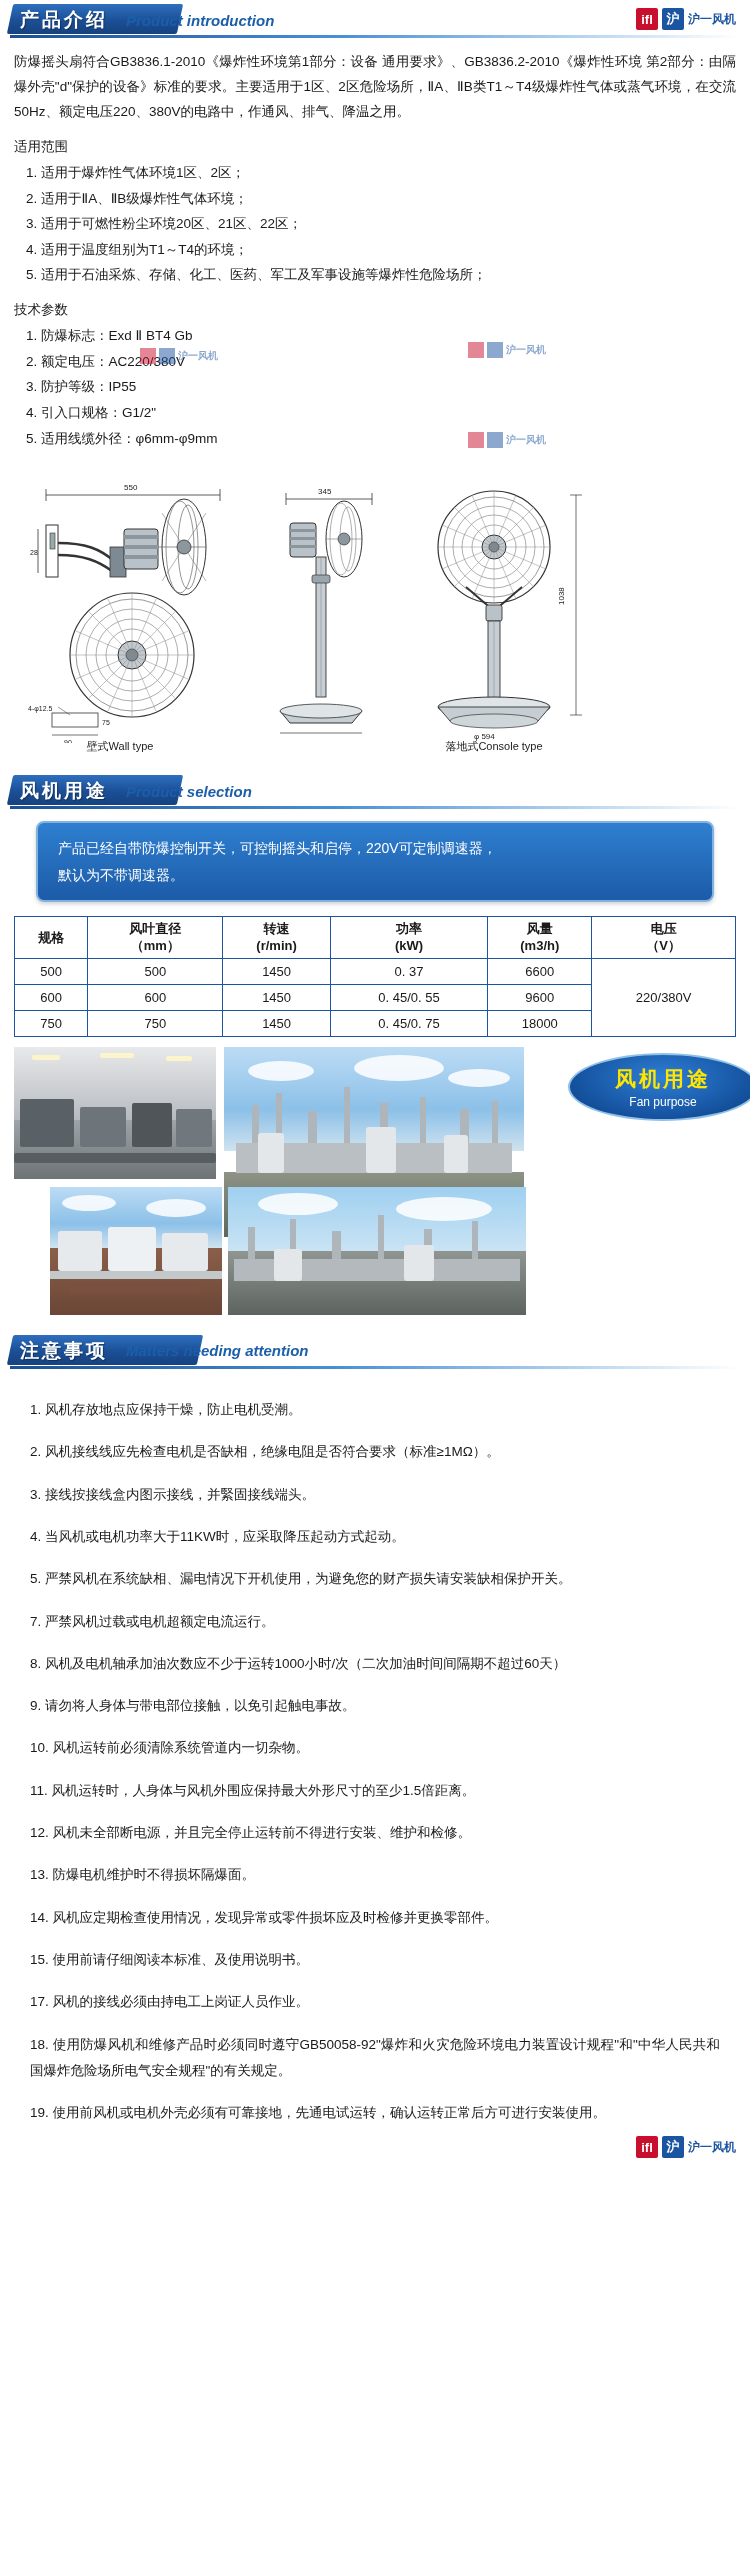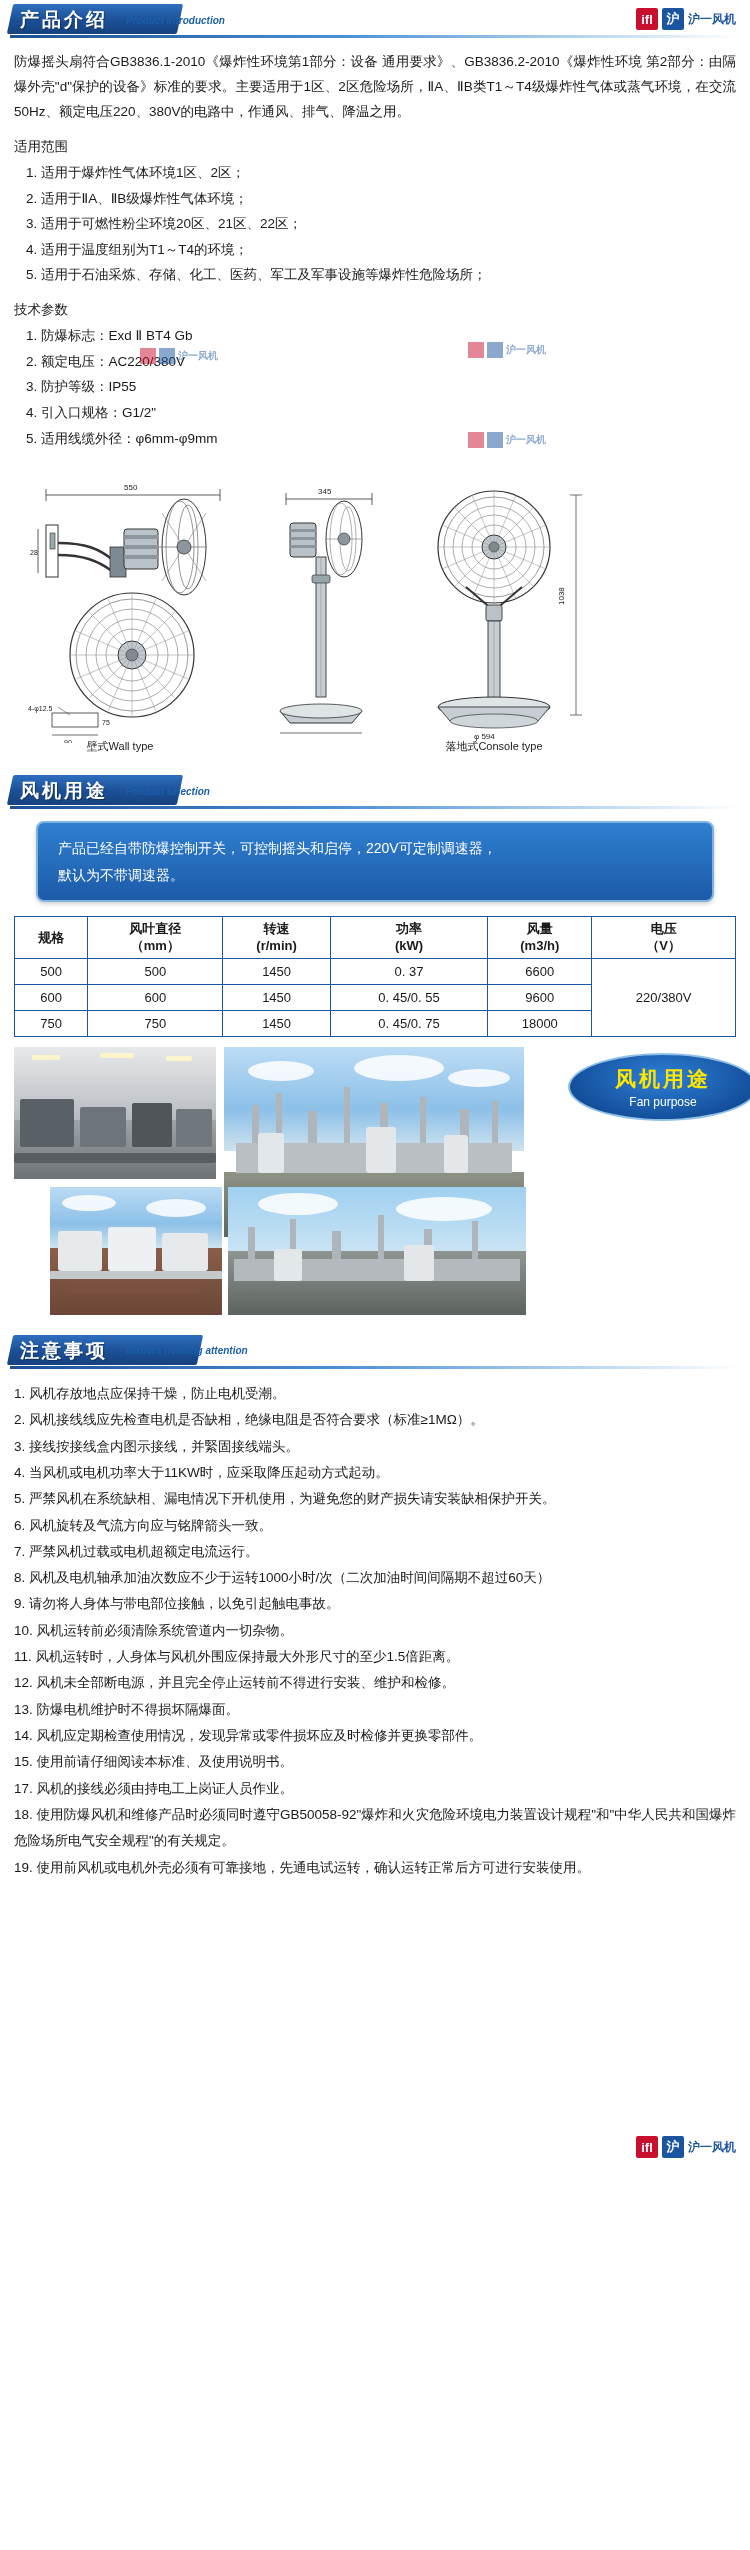--- a/index.html
+++ b/index.html
@@ -46,21 +46,21 @@
     letter-spacing: 3px;
     margin-left: 6px;
     text-shadow: 1px 1px 1px rgba(0,0,0,.35);
   }
   .banner-en {
     position: relative;
     z-index: 2;
     color: #1b5faa;
     font-style: italic;
     font-weight: bold;
-    font-size: 10px;
+    font-size: 15px;
     margin-left: 18px;
   }
   .banner-rule {
     position: absolute;
     left: 10px; right: 10px; bottom: 2px;
     height: 3px;
     background: linear-gradient(90deg, #1b4f96 0%, #4a8fd4 45%, #bcd8f1 80%, #ffffff 100%);
     z-index: 1;
   }
 
@@ -202,21 +202,21 @@
   .badge-ellipse .cn { font-size: 21px; font-weight: bold; color:#ffe600; letter-spacing:3px; }
   .badge-ellipse .en { font-size: 12px; margin-top: 2px; }
 
   
   .notice {
     padding: 4px 14px 24px 14px;
     font-size: 13.5px;
     line-height: 1.95;
     text-align: justify;
   }
-  .notice div { margin: 0; }
+  .notice div { margin: 16px; }
 </style>
 </head>
 <body>
 
 <div class="section-banner">
   <div class="banner-shape"></div>
   <div class="banner-rule"></div>
   <span class="banner-cn">产品介绍</span>
   <span class="banner-en">Product introduction</span>
 </div>
@@ -537,21 +537,20 @@
   <div class="mark">沪</div>
   <div class="txt">沪一风机</div>
 </div>
 
 <div class="notice">
   <div>1. 风机存放地点应保持干燥，防止电机受潮。</div>
   <div>2. 风机接线线应先检查电机是否缺相，绝缘电阻是否符合要求（标准≥1MΩ）。</div>
   <div>3. 接线按接线盒内图示接线，并緊固接线端头。</div>
   <div>4. 当风机或电机功率大于11KW时，应采取降压起动方式起动。</div>
   <div>5. 严禁风机在系统缺相、漏电情况下开机使用，为避免您的财产损失请安装缺相保护开关。</div>
-  <div>6. 风机旋转及气流方向应与铭牌箭头一致。</div>
   <div>7. 严禁风机过载或电机超额定电流运行。</div>
   <div>8. 风机及电机轴承加油次数应不少于运转1000小时/次（二次加油时间间隔期不超过60天）</div>
   <div>9. 请勿将人身体与带电部位接触，以免引起触电事故。</div>
   <div>10. 风机运转前必须清除系统管道内一切杂物。</div>
   <div>11. 风机运转时，人身体与风机外围应保持最大外形尺寸的至少1.5倍距离。</div>
   <div>12. 风机未全部断电源，并且完全停止运转前不得进行安装、维护和检修。</div>
   <div>13. 防爆电机维护时不得损坏隔爆面。</div>
   <div>14. 风机应定期检查使用情况，发现异常或零件损坏应及时检修并更换零部件。</div>
   <div>15. 使用前请仔细阅读本标准、及使用说明书。</div>
   <div>17. 风机的接线必须由持电工上岗证人员作业。</div>

